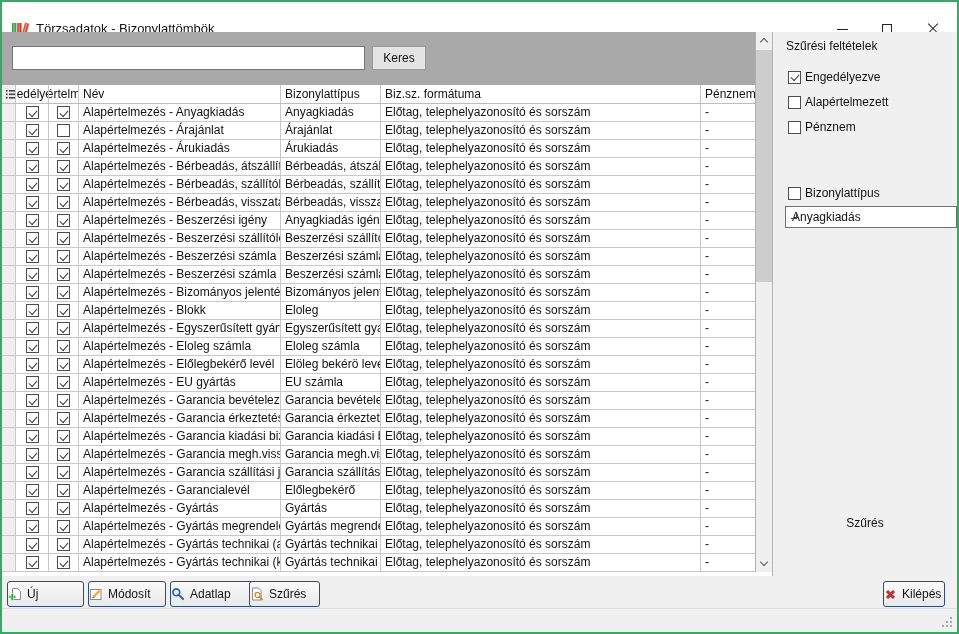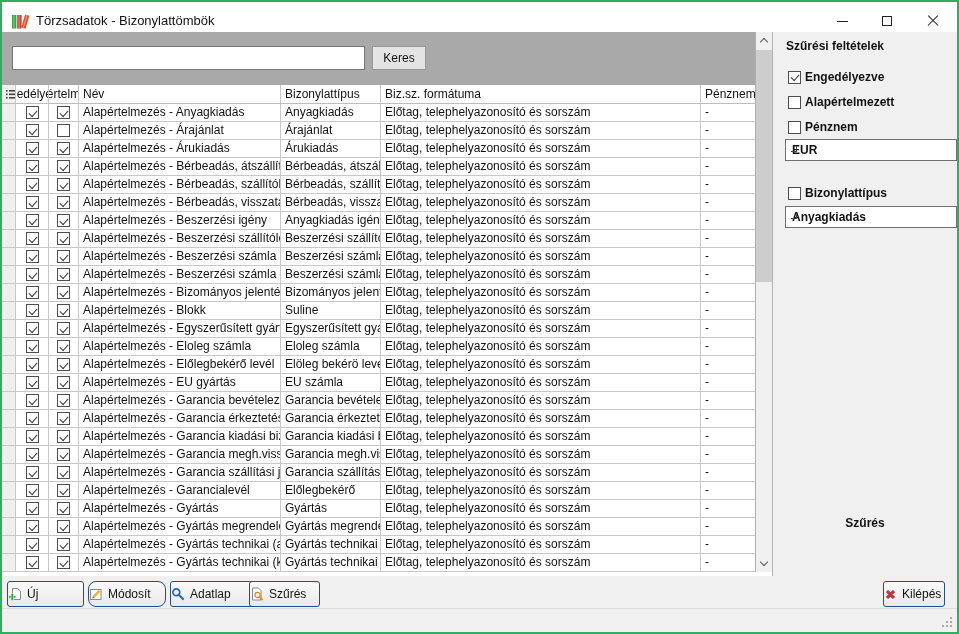--- a/index.html
+++ b/index.html
@@ -2,21 +2,21 @@
 <html><head>
 <meta charset="utf-8">
 <style>
   * { margin:0; padding:0; box-sizing:border-box; }
   body { background:#555; font-family:"Liberation Sans", sans-serif; }
   .window{
     position:relative; width:959px; height:634px; background:#fff;
     border:2px solid #2fae60; font-size:12px; color:#121212; overflow:hidden;
   }
   
-  .titlebar{ position:absolute; left:0; top:4px; right:0; height:30px; background:#fff; }
+  .titlebar{ position:absolute; left:0; top:12px; right:0; height:30px; background:#fff; }
   .app-icon{ position:absolute; left:9px; top:6px; width:19px; height:19px; }
   .title-text{ position:absolute; left:34px; top:0; line-height:30px; font-size:13px; }
   .winbtn{ position:absolute; top:0; width:45px; height:30px; cursor:default; }
   .winbtn.min{ left:818px; } .winbtn.max{ left:863px; } .winbtn.close{ left:908px; }
   .glyph-min{ position:absolute; left:17px; top:15px; width:11px; height:1px; background:#222; }
   .glyph-max{ position:absolute; left:17px; top:10px; width:10px; height:10px; border:1px solid #222; }
   .glyph-close{ position:absolute; left:17px; top:9px; width:12px; height:12px; }
   .glyph-close::before,.glyph-close::after{ content:""; position:absolute; left:-1px; top:5px; width:14px; height:1.3px; background:#222; }
   .glyph-close::before{ transform:rotate(45deg);} .glyph-close::after{ transform:rotate(-45deg);}
   
@@ -46,21 +46,21 @@
   .grid-icon{ margin:4px 0 0 2px; display:block; }
   
   .vscroll{ position:absolute; left:753px; top:30px; width:17px; height:540px; background:#f0f0f0; border-left:1px solid #aFaFaF; }
   .vs-btn{ position:absolute; left:0; width:16px; height:17px; }
   .vs-up{ top:0; } .vs-down{ bottom:0; }
   .chev{ position:absolute; left:4.5px; width:6px; height:6px; border-right:1.4px solid #5a5a5a; border-bottom:1.4px solid #5a5a5a; }
   .vs-up .chev{ top:7px; transform:rotate(-135deg); }
   .vs-down .chev{ top:4px; transform:rotate(45deg); }
   .vs-thumb{ position:absolute; left:0; top:18px; width:16px; height:232px; background:#cdcdcd; }
   
-  .sidebar{ position:absolute; left:770px; top:30px; width:185px; height:544px; background:#f0f0f0; border-left:1px solid #b3b3b3;font-weight:bold; }
+  .sidebar{ position:absolute; left:770px; top:30px; width:185px; height:544px; background:#f0f0f0; border-left:1px solid #b3b3b3; }
   .sb-title{ position:absolute; left:13px; top:7px; }
   .sb-cb{ position:absolute; left:15px; display:flex; align-items:center; gap:4px; cursor:default; }
   .sb-cb .cb{ background:#fff; }
   .combo{ position:absolute; left:12px; width:172px; height:22px; background:#fff; border:1px solid #707070; line-height:20px; padding-left:6px; cursor:default; }
   .combo .chev{ position:absolute; right:10px; top:6px; border-color:#444; }
   .sb-link{ position:absolute; left:0; width:100%; text-align:center; cursor:default; }
   
   .footer{ position:absolute; left:0; top:574px; width:955px; height:32px; background:#f0f0f0; }
   .fbtn{ position:absolute; top:5px; height:26px; border:1px solid #2b4d7e; border-radius:3px; background:linear-gradient(#fafafa,#e9e9e9); display:flex; align-items:center; justify-content:flex-start; gap:5px; font:12px "Liberation Sans",sans-serif; cursor:default; }
   .fbtn svg{ flex:none; }
@@ -268,21 +268,21 @@
         </div>
         <div class="trow">
           <div class="cell c-sel"></div>
           <div class="cell c-en">
             <span class="cb checked"></span>
           </div>
           <div class="cell c-def">
             <span class="cb checked"></span>
           </div>
           <div class="cell c-name">Alapértelmezés - Blokk</div>
-          <div class="cell c-type">Suline</div>
+          <div class="cell c-type">Eloleg</div>
           <div class="cell c-fmt">Előtag, telephelyazonosító és sorszám</div>
           <div class="cell c-cur">-</div>
         </div>
         <div class="trow">
           <div class="cell c-sel"></div>
           <div class="cell c-en">
             <span class="cb checked"></span>
           </div>
           <div class="cell c-def">
             <span class="cb checked"></span>
@@ -483,24 +483,20 @@
     </div>
     <div class="sb-cb" style="top:63px;">
       <span class="cb"></span>
       <span>Alapértelmezett</span>
     </div>
     <div class="sb-cb" style="top:88px;">
       <span class="cb"></span>
       <span>Pénznem</span>
     </div>
 
-    <div class="combo" style="top:107px;">
-      <span>EUR</span>
-      <span class="chev"></span>
-    </div>
 
     <div class="sb-cb" style="top:154px;">
       <span class="cb"></span>
       <span>Bizonylattípus</span>
     </div>
 
     <div class="combo" style="top:174px;">
       <span>Anyagkiadás</span>
       <span class="chev"></span>
     </div>
@@ -510,21 +506,21 @@
 
   <div class="footer">
     <div class="fbtn" style="left:5px; width:77px;">
       <svg width="14" height="14" viewBox="0 0 14 14">
         <path d="M4.5 1.5h5.2l2.8 2.8v8.2H4.5z" fill="#fff" stroke="#8a8a8a"></path>
         <rect x="0.8" y="8.6" width="7" height="2.6" rx="0.6" fill="#2fa339" stroke="#fff" stroke-width="0.6"></rect>
         <rect x="3" y="6.4" width="2.6" height="7" rx="0.6" fill="#2fa339" stroke="#fff" stroke-width="0.6"></rect>
       </svg>
       <span>Új</span>
     </div>
-    <div class="fbtn" style="left:86px; width:78px;border-radius:8px;">
+    <div class="fbtn" style="left:86px; width:78px;">
       <svg width="14" height="14" viewBox="0 0 14 14">
         <rect x="1.5" y="2.5" width="10.5" height="10" fill="#fff" stroke="#8a8a8a"></rect>
         <path d="M4.4 10 L10.6 3.6" stroke="#efb23c" stroke-width="2.6"></path>
         <path d="M3.2 11.4 l2.2-0.6 -1.5-1.5z" fill="#5a5a5a"></path>
       </svg>
       <span>Módosít</span>
     </div>
     <div class="fbtn" style="left:168px; width:96px;">
       <svg width="14" height="14" viewBox="0 0 14 14">
         <circle cx="5.3" cy="5.3" r="3.4" fill="#eaf1ff" stroke="#2b62c9" stroke-width="1.7"></circle>

